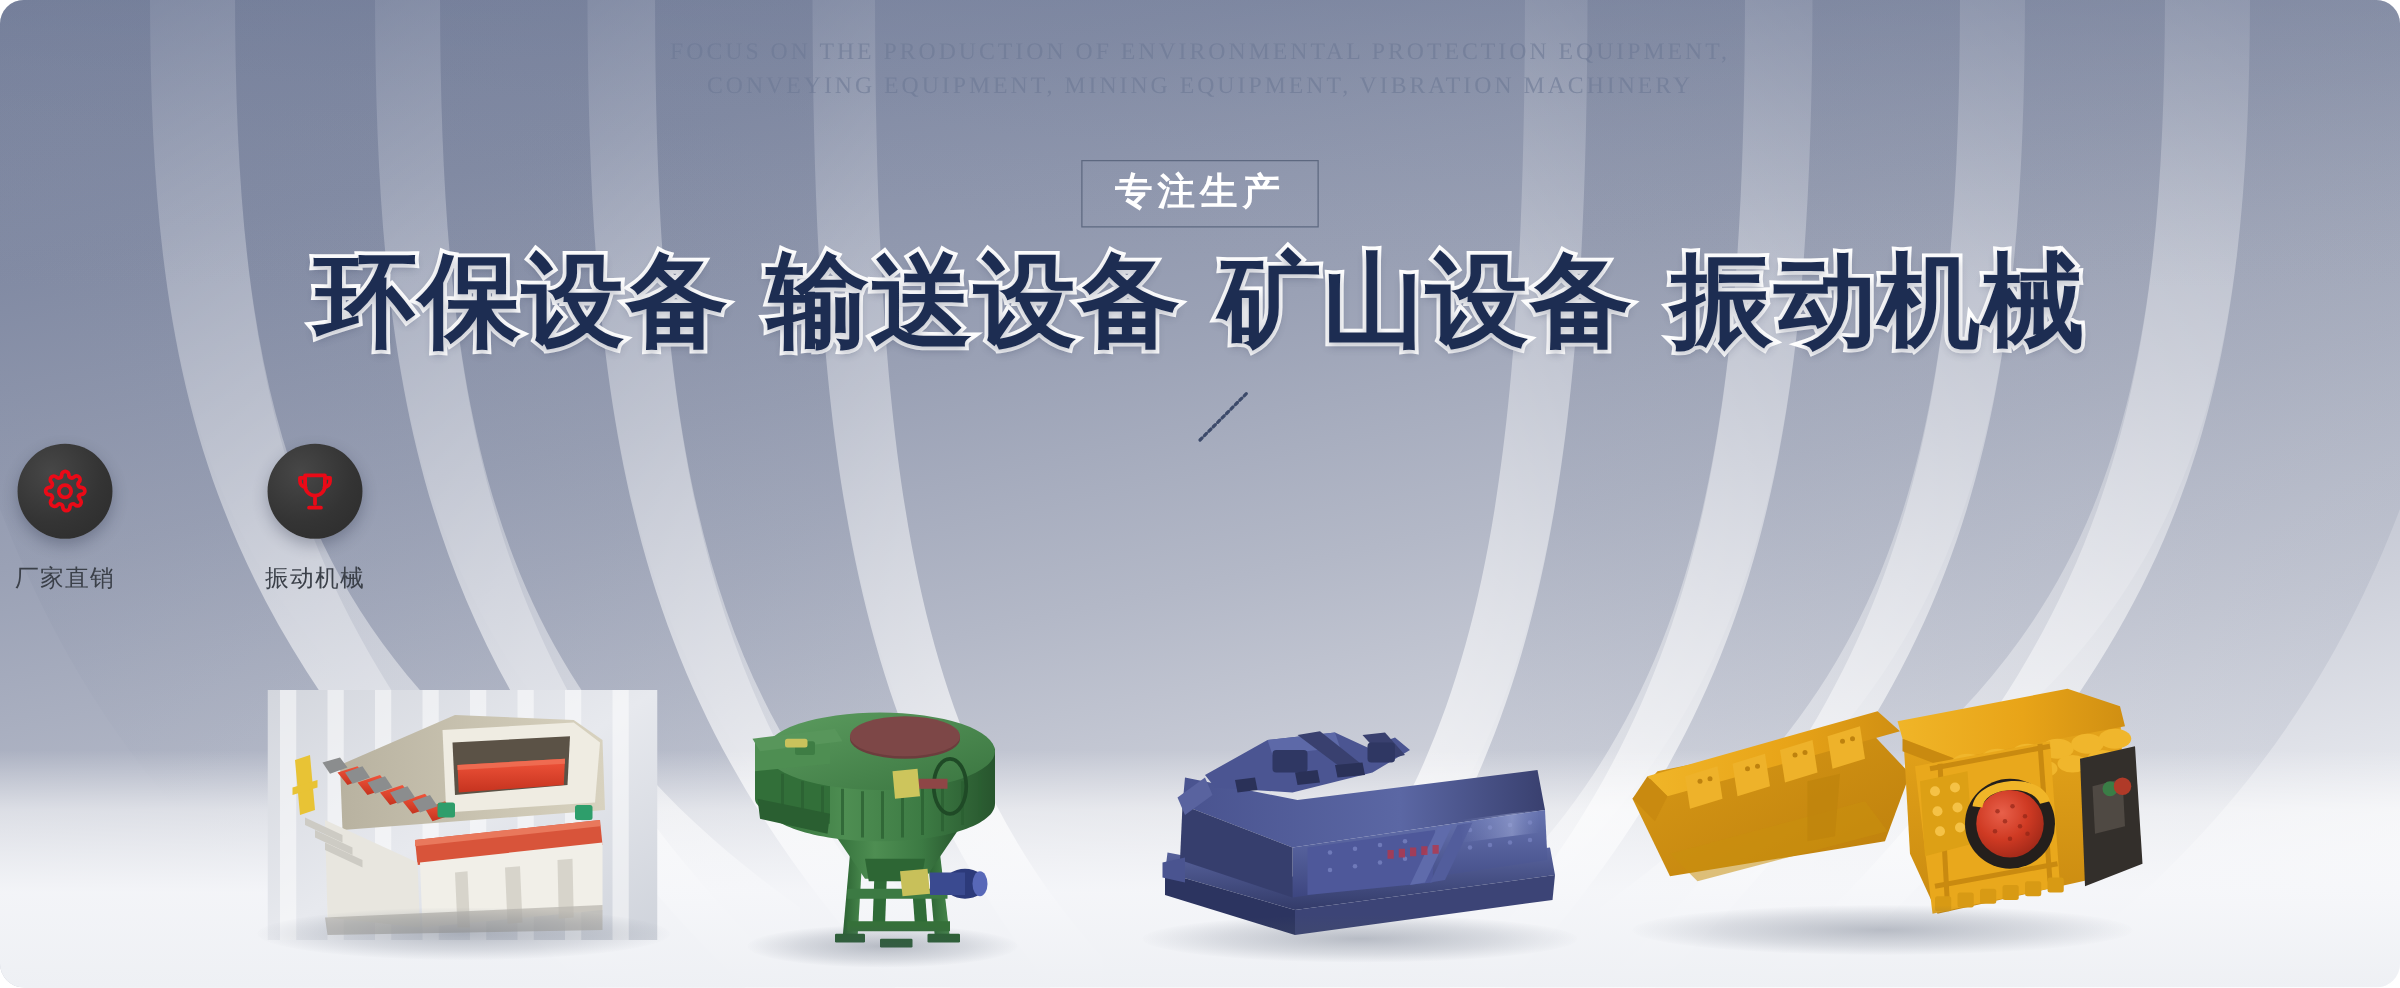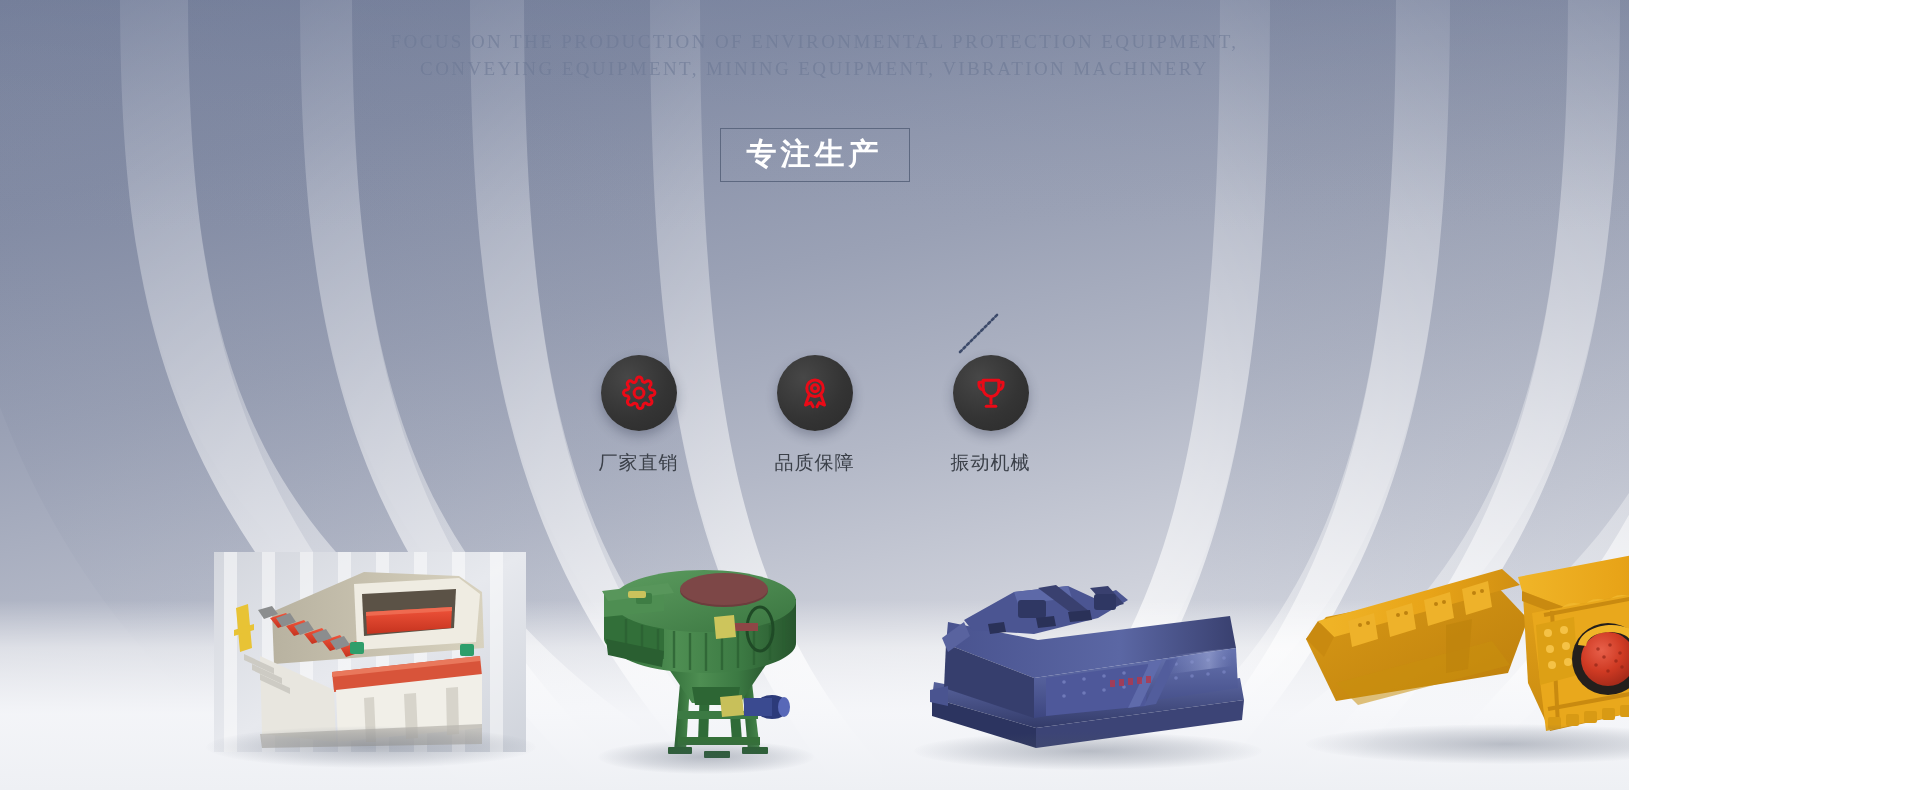--- a/index.html
+++ b/index.html
@@ -1,21 +1,21 @@
 <!DOCTYPE html>
 <html><head>
 <meta charset="utf-8">
 <style>
   * { margin:0; padding:0; box-sizing:border-box; }
   html,body { width:1920px; height:790px; overflow:hidden; background:#fff;
               font-family:"Liberation Sans", sans-serif; }
 
-  #banner { position:relative; width:1629px; height:790px; overflow:hidden;
+  #banner { position:relative; width:1920px; height:790px; overflow:hidden;
             background:linear-gradient(168deg,#7b85a0 0%, #848da6 18%, #9aa1b5 38%,
-                       #b3b8c7 56%, #cdd0da 72%, #e4e6ec 85%, #f4f5f8 94%, #fafbfc 100%); }
+                       #b3b8c7 56%, #cdd0da 72%, #e4e6ec 85%, #f4f5f8 94%, #fafbfc 100%);border-radius:19px; }
 
   
   .arcs { position:absolute; inset:0; pointer-events:none; }
   .arcs svg { display:block; width:1920px; height:790px; }
 
   
   .floor { position:absolute; left:0; right:0; bottom:0; height:190px;
            background:linear-gradient(180deg, rgba(255,255,255,0.0) 0%,
                       rgba(255,255,255,0.55) 25%, rgba(246,247,250,0.95) 60%,
                       #eef0f4 100%); }
@@ -37,21 +37,21 @@
   .headline { font-size:82px; font-weight:700; letter-spacing:1px; line-height:1.12;
               color:#1d2d52; font-family:"DejaVu Sans", sans-serif; white-space:nowrap;
               -webkit-text-stroke:6px #ffffff; paint-order:stroke fill;
               text-shadow:0 3px 7px rgba(40,50,80,.30); }
 
   
   .tick { position:absolute; top:310px; left:956px; width:46px; height:46px; }
 
   
   .features { position:absolute; top:355px; left:0; right:0;
-              display:flex; justify-content:center; gap:72px; }
+              display:flex; gap:96px; }
   .feature { width:104px; display:flex; flex-direction:column; align-items:center; }
   .fcircle { width:76px; height:76px; border-radius:50%;
              background:radial-gradient(circle at 35% 30%,#474747 0%, #343434 55%, #2b2b2b 100%);
              display:flex; align-items:center; justify-content:center;
              box-shadow:0 5px 12px rgba(30,38,60,.30); }
   .fcircle svg { display:block; }
   .flabel { margin-top:19px; font-size:19px; color:#3a3f४8; color:#3b4049;
             letter-spacing:1px; white-space:nowrap; font-family:"DejaVu Sans", sans-serif; }
 
   
@@ -126,48 +126,40 @@
 
   <div class="floor"></div>
 
   <div class="eyebrow">FOCUS ON THE PRODUCTION OF ENVIRONMENTAL PROTECTION EQUIPMENT,
 CONVEYING EQUIPMENT, MINING EQUIPMENT, VIBRATION MACHINERY</div>
 
   <div class="badge-wrap">
     <div class="badge">专注生产</div>
   </div>
 
+  <div class="headline-wrap">
+    <h1 class="headline">环保设备  输送设备  矿山设备  振动机械</h1>
+  </div>
 
   <svg class="tick" viewBox="0 0 46 46">
     <line x1="4" y1="42" x2="42" y2="4" stroke="#2b3a5c" stroke-width="2.6" stroke-dasharray="2.4 2.6" stroke-linecap="round" opacity="0.85"></line>
   </svg>
 
   <div class="features">
 
     <div class="feature">
       <div class="fcircle">
         <svg width="38" height="38" viewBox="0 0 24 24" fill="none" stroke="#ea0a17" stroke-width="1.9" stroke-linecap="round" stroke-linejoin="round">
           <circle cx="12" cy="12" r="3.1"></circle>
           <path d="M19.3 14.6a1.5 1.5 0 0 0 .3 1.65l.05.05a1.8 1.8 0 1 1-2.55 2.55l-.05-.05a1.5 1.5 0 0 0-1.65-.3 1.5 1.5 0 0 0-.9 1.37v.13a1.8 1.8 0 1 1-3.6 0v-.07a1.5 1.5 0 0 0-.98-1.37 1.5 1.5 0 0 0-1.65.3l-.05.05A1.8 1.8 0 1 1 5.17 16.3l.05-.05a1.5 1.5 0 0 0 .3-1.65 1.5 1.5 0 0 0-1.37-.9h-.13a1.8 1.8 0 1 1 0-3.6h.07a1.5 1.5 0 0 0 1.37-.98 1.5 1.5 0 0 0-.3-1.65l-.05-.05A1.8 1.8 0 1 1 7.66 4.87l.05.05a1.5 1.5 0 0 0 1.65.3h.07a1.5 1.5 0 0 0 .9-1.37v-.13a1.8 1.8 0 1 1 3.6 0v.07a1.5 1.5 0 0 0 .9 1.37 1.5 1.5 0 0 0 1.65-.3l.05-.05a1.8 1.8 0 1 1 2.55 2.55l-.05.05a1.5 1.5 0 0 0-.3 1.65v.07a1.5 1.5 0 0 0 1.37.9h.13a1.8 1.8 0 1 1 0 3.6h-.07a1.5 1.5 0 0 0-1.37.9z"></path>
         </svg>
       </div>
       <div class="flabel">厂家直销</div>
     </div>
 
-    <div class="feature">
-      <div class="fcircle">
-        <svg width="38" height="38" viewBox="0 0 24 24" fill="none" stroke="#ea0a17" stroke-width="1.9" stroke-linecap="round" stroke-linejoin="round">
-          <circle cx="12" cy="9" r="5.2"></circle>
-          <circle cx="12" cy="9" r="2.2"></circle>
-          <path d="M8.2 13.4 6 19.6l3.4-1.5 1.4 2.6"></path>
-          <path d="M15.8 13.4 18 19.6l-3.4-1.5-1.4 2.6"></path>
-        </svg>
-      </div>
-      <div class="flabel">品质保障</div>
-    </div>
 
     <div class="feature">
       <div class="fcircle">
         <svg width="38" height="38" viewBox="0 0 24 24" fill="none" stroke="#ea0a17" stroke-width="1.9" stroke-linecap="round" stroke-linejoin="round">
           <path d="M7 4h10v5.2a5 5 0 0 1-10 0z"></path>
           <path d="M7 5.2H4.4v1.6A3.2 3.2 0 0 0 7.2 10"></path>
           <path d="M17 5.2h2.6v1.6A3.2 3.2 0 0 1 16.8 10"></path>
           <path d="M12 14.3v4.1"></path>
           <path d="M9 20.3h6"></path>
         </svg>

